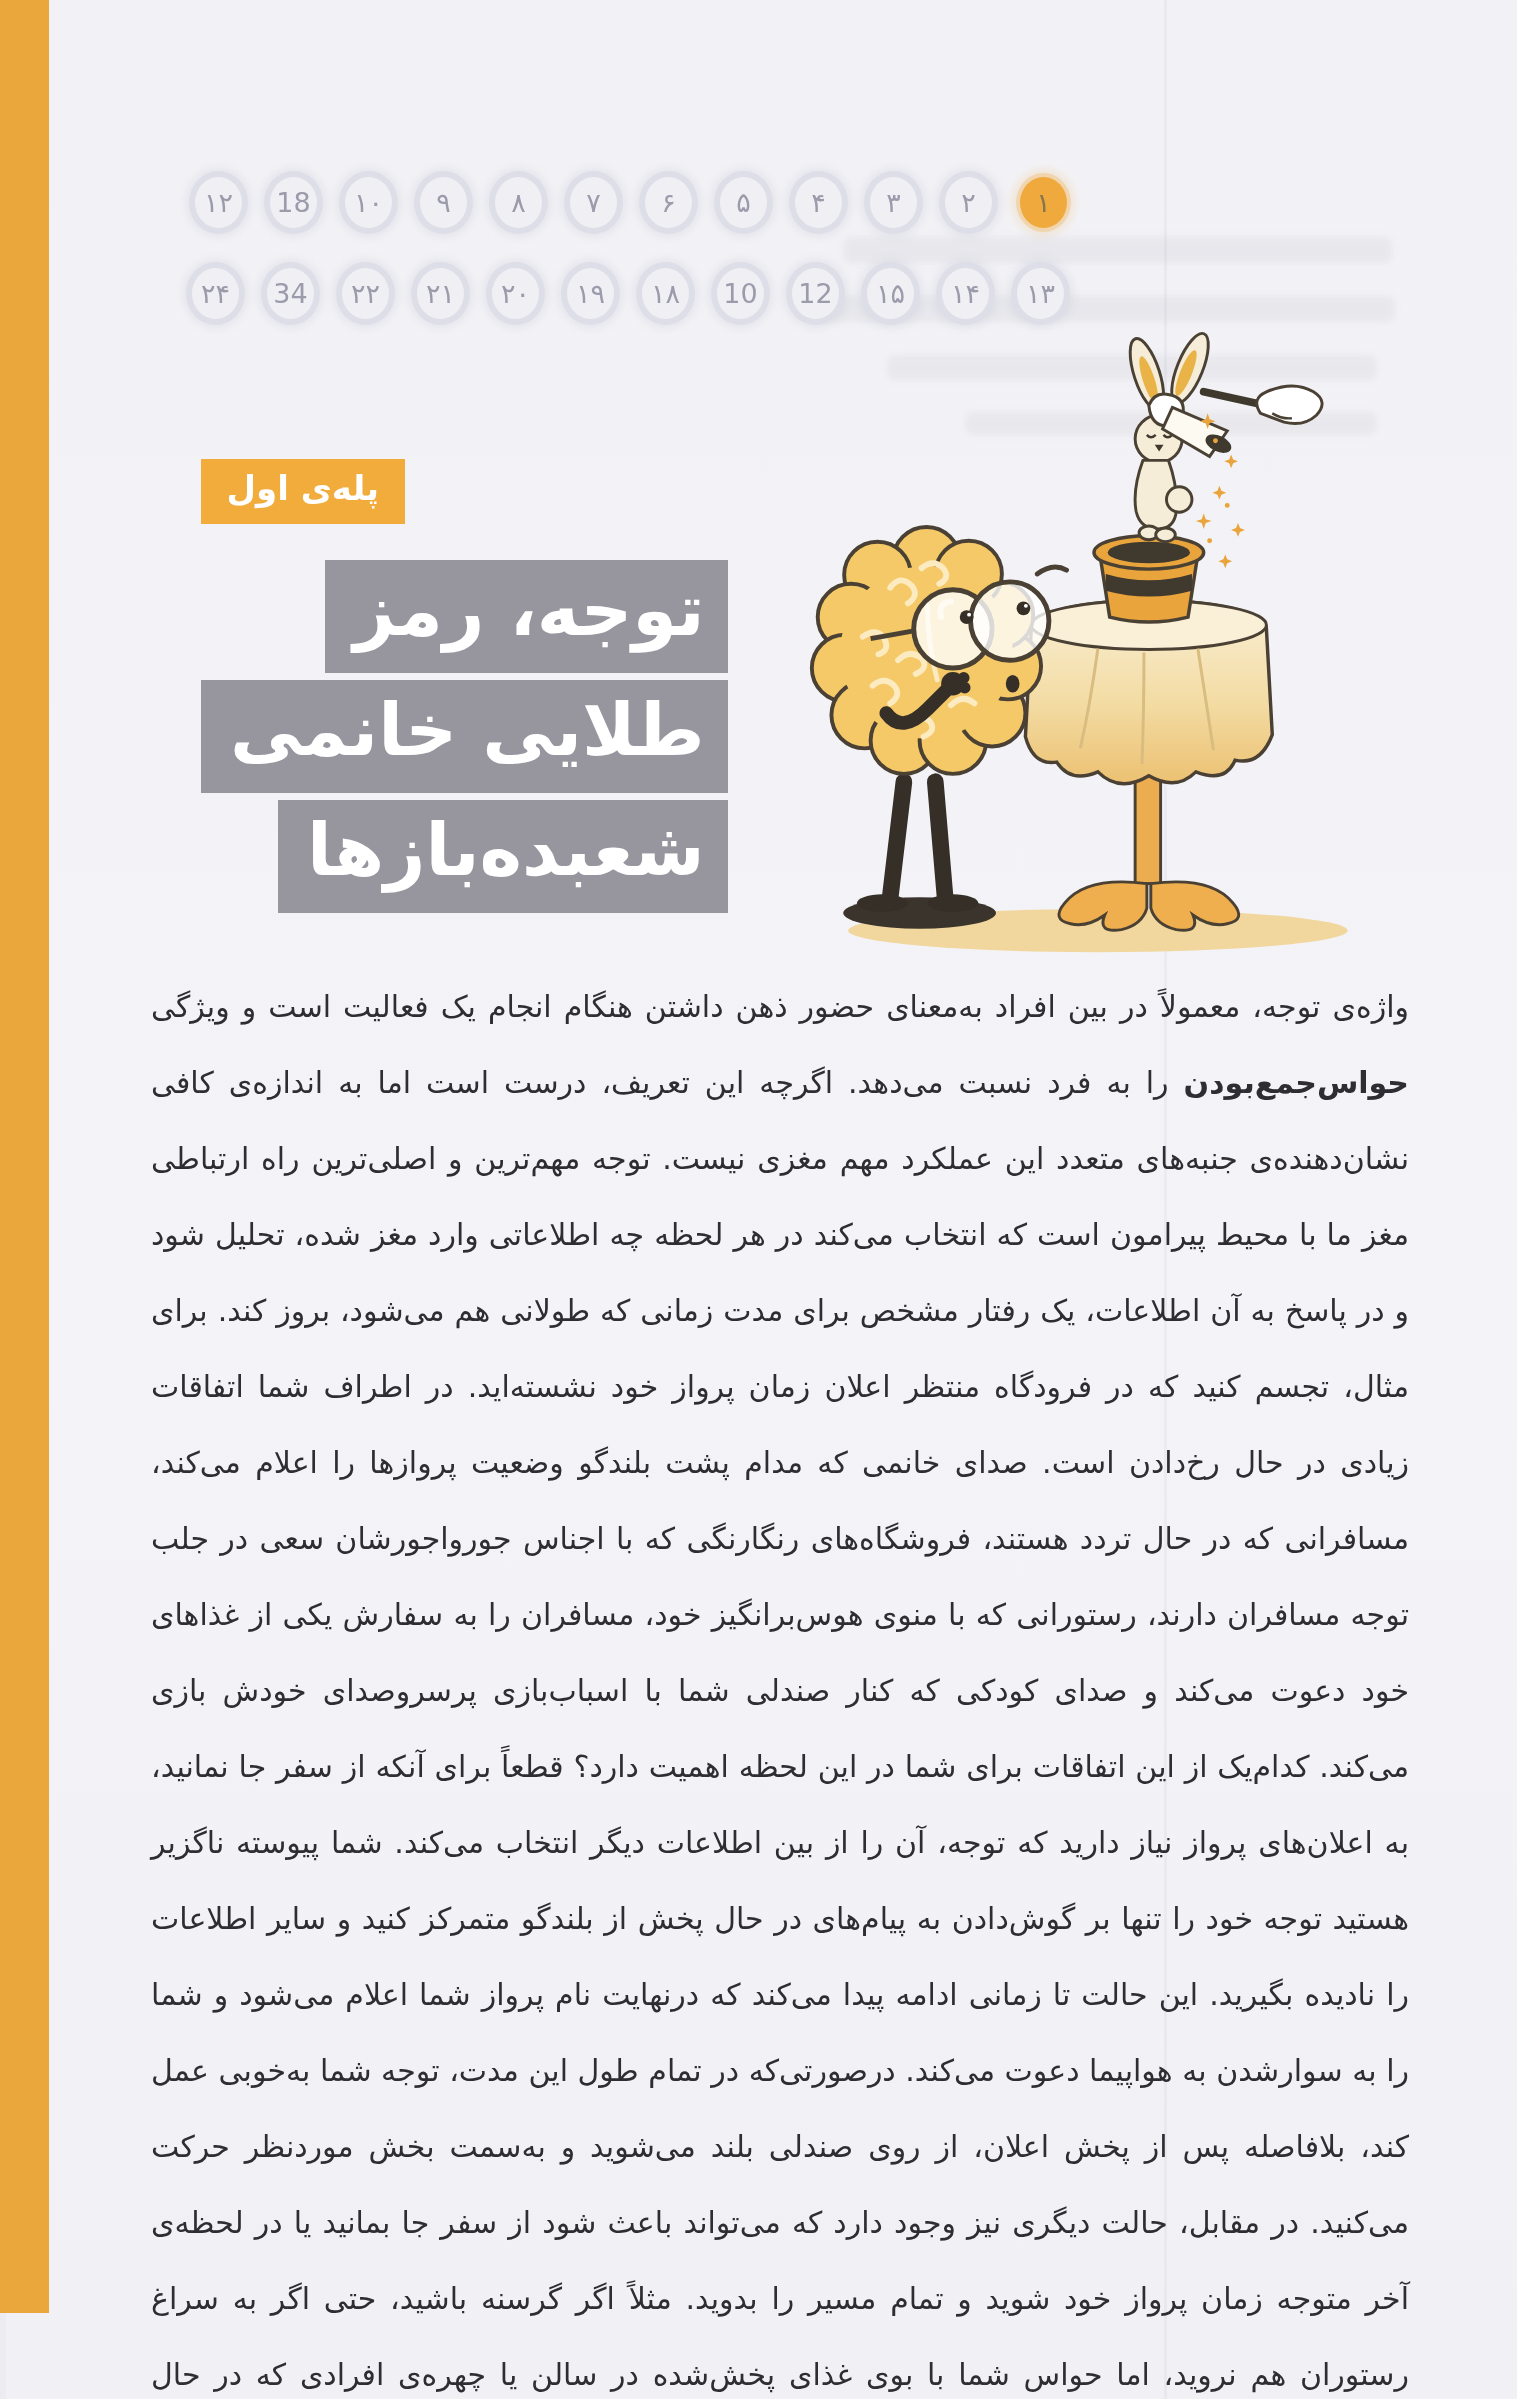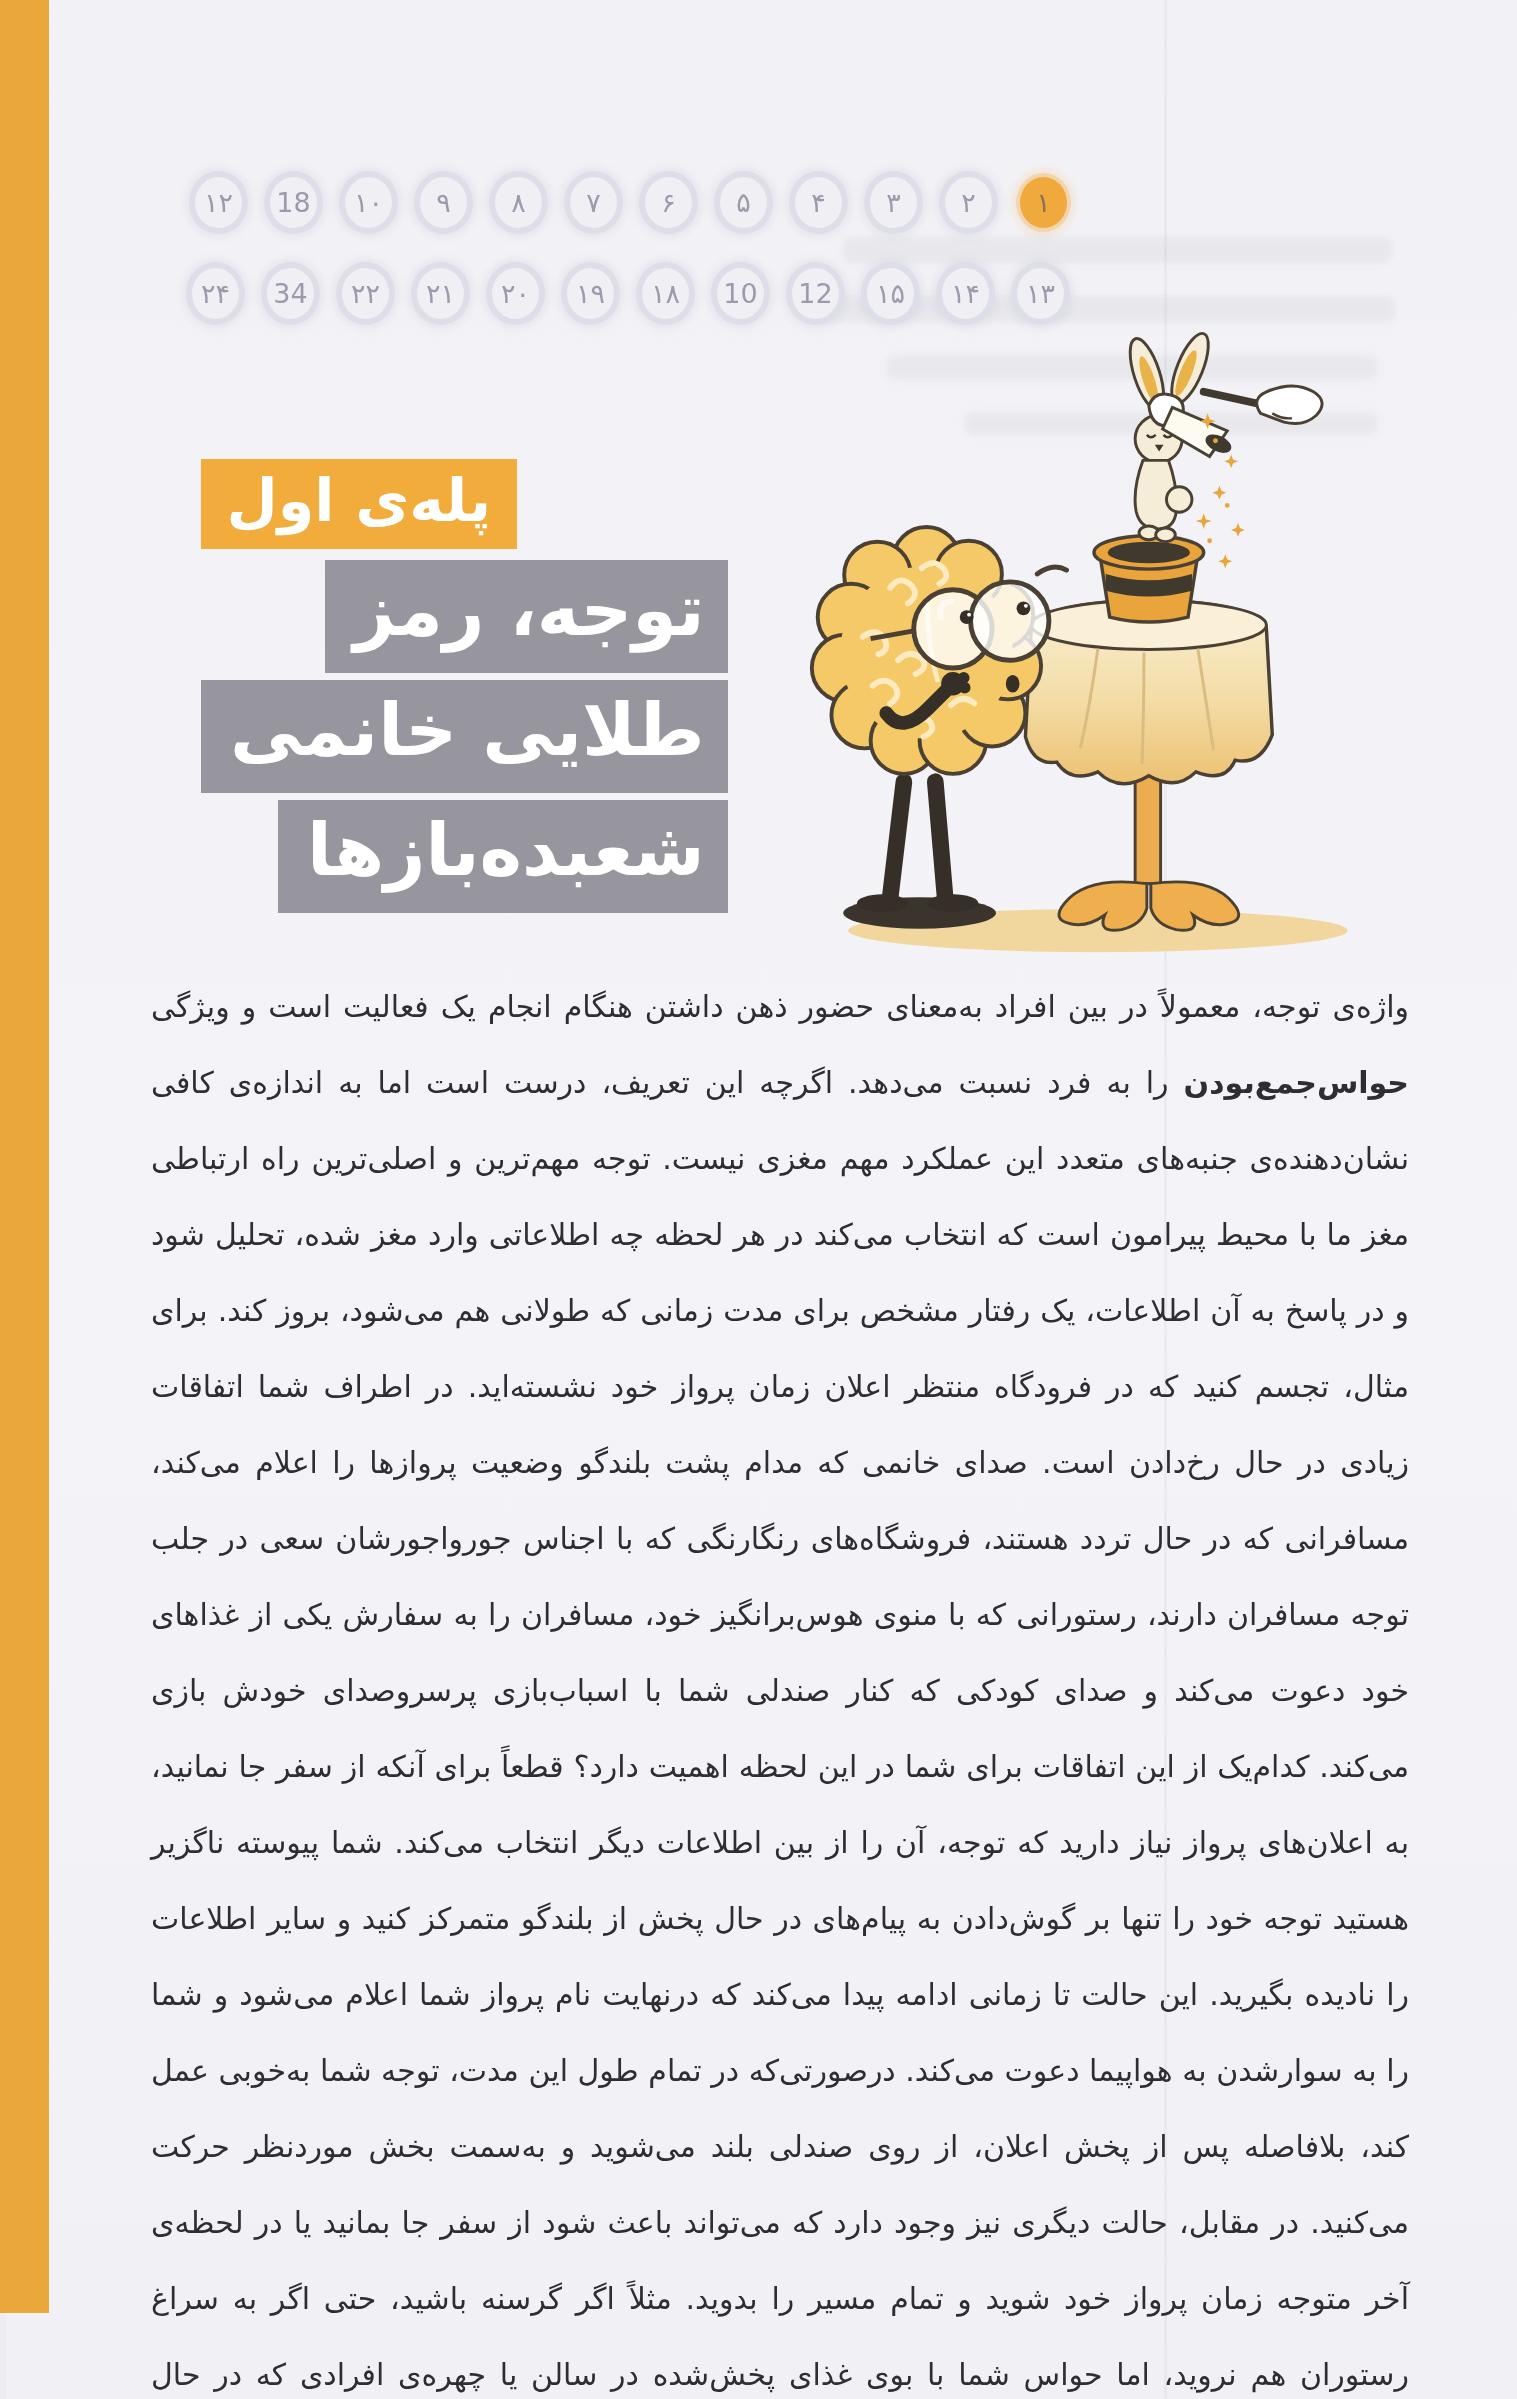--- a/index.html
+++ b/index.html
@@ -48,21 +48,21 @@
   }
   .circle.active{
     background:#F0A93C;
     box-shadow:0 0 0 3.9px rgba(240,169,60,.28), 0 0 9.8px 7.8px rgba(240,169,60,.18);
     color:#86754F;
   }
   
   .badge{
     position:absolute;left:201px;top:459px;
     background:#F1AC3C;color:#ffffff;
-    font-weight:bold;font-size:59px;line-height:1;
+    font-weight:bold;font-size:34px;line-height:1;
     padding:11.8px 25.5px 19.6px 25.5px;
   }
   
   .title{position:absolute;left:201px;top:560px;direction:rtl;}
   .title-line{
     display:table;width:max-content;
     background:#97959D;color:#ffffff;
     font-weight:bold;font-size:72px;line-height:1;
     padding:13.7px 23.5px 27.4px 29px;
     margin-bottom:6.9px;

